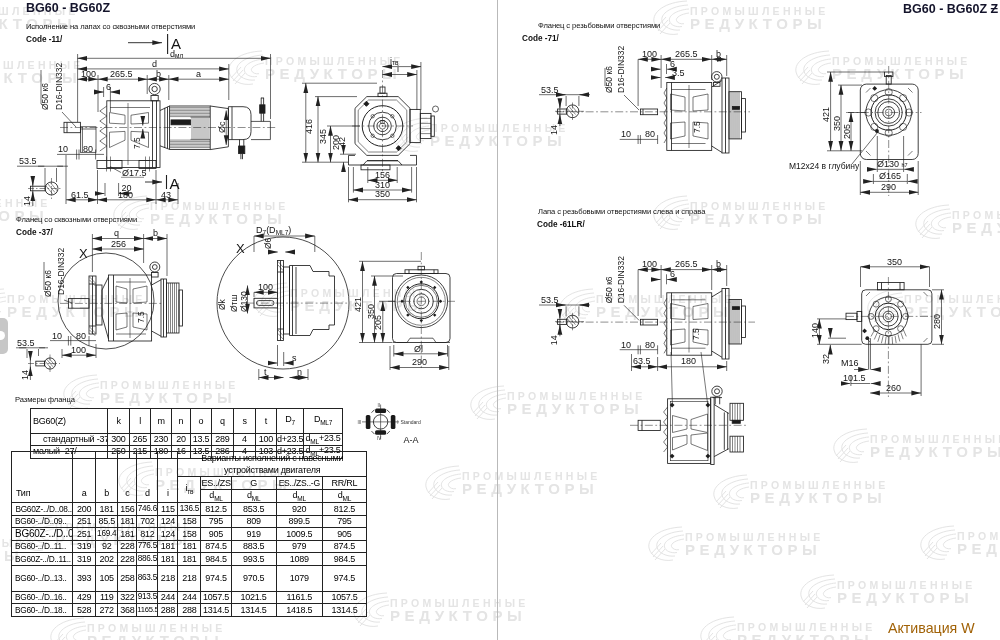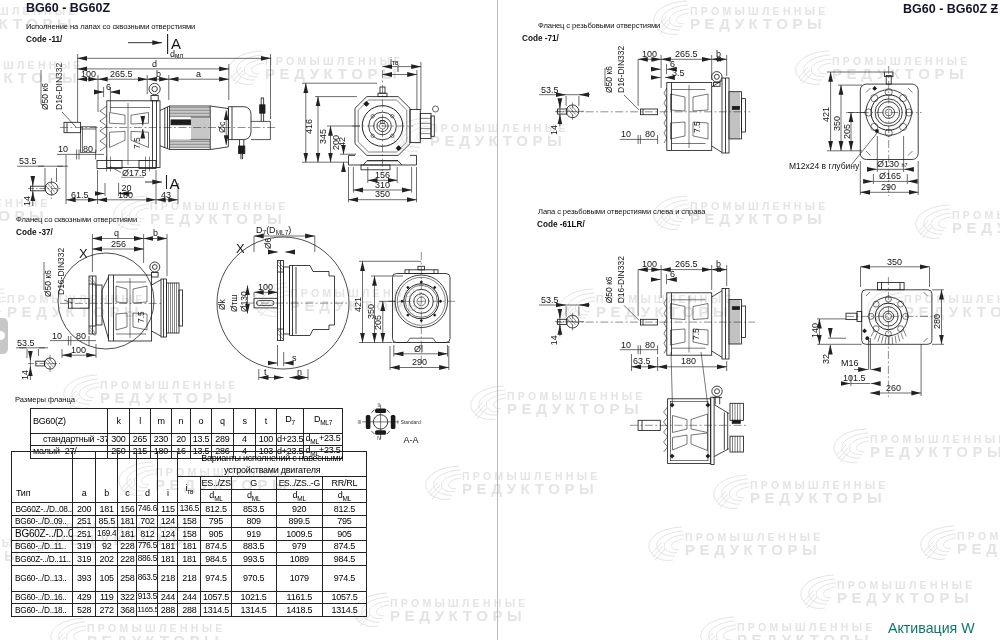--- a/index.html
+++ b/index.html
@@ -81,21 +81,21 @@
 <div class="abs ttl" style="left:15px;top:395px">Размеры фланца</div>
 
 <div class="abs ttl" style="left:538px;top:21px">Фланец с резьбовыми отверстиями</div>
 
 <div class="abs code" style="left:522px;top:34px">Code -71/</div>
 
 <div class="abs ttl" style="left:538px;top:207px">Лапа с резьбовыми отверстиями слева и справа</div>
 
 <div class="abs code" style="left:537px;top:220px">Code -61LR/</div>
 
-<div class="abs" style="left:888px;top:620px;font-size:14.2px;color:#0f766e;white-space:nowrap">Активация W</div>
+<div class="abs" style="left:888px;top:620px;font-size:14.2px;color:#a16207;white-space:nowrap">Активация W</div>
 
 <table class="abs" style="left:30px;top:408px;width:312px">
 <colgroup>
         <col style="width:77px">
         <col style="width:22px">
         <col style="width:21px">
         <col style="width:21px">
         <col style="width:19px">
         <col style="width:21px">
         <col style="width:22px">

